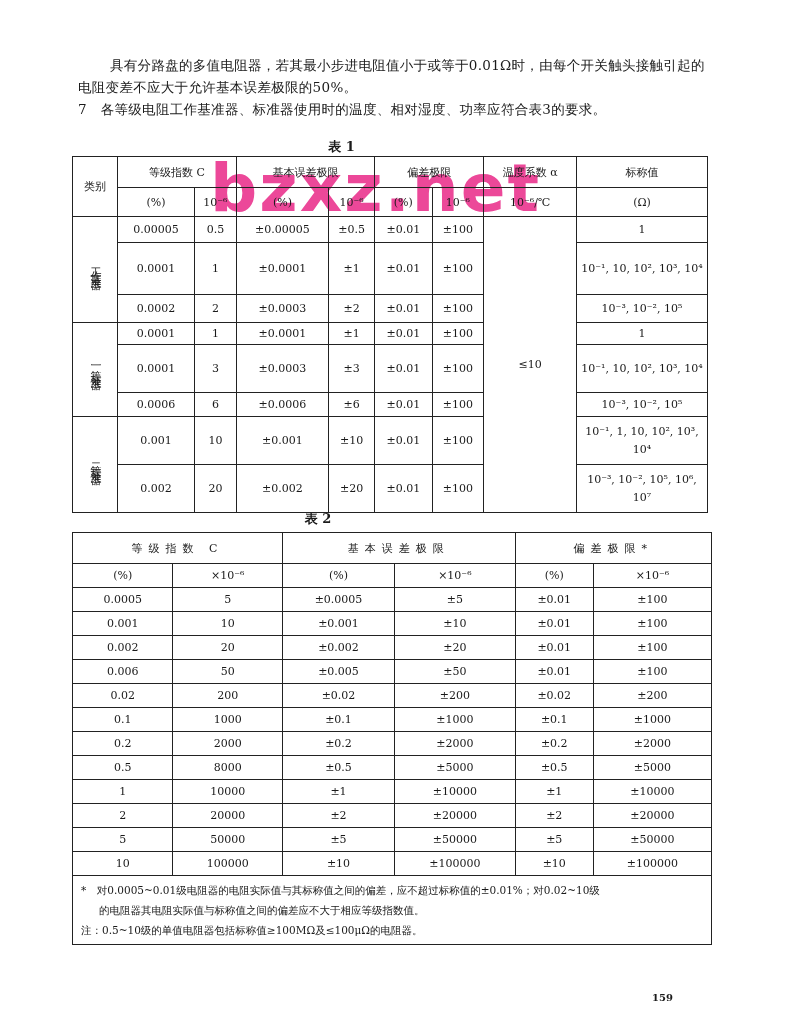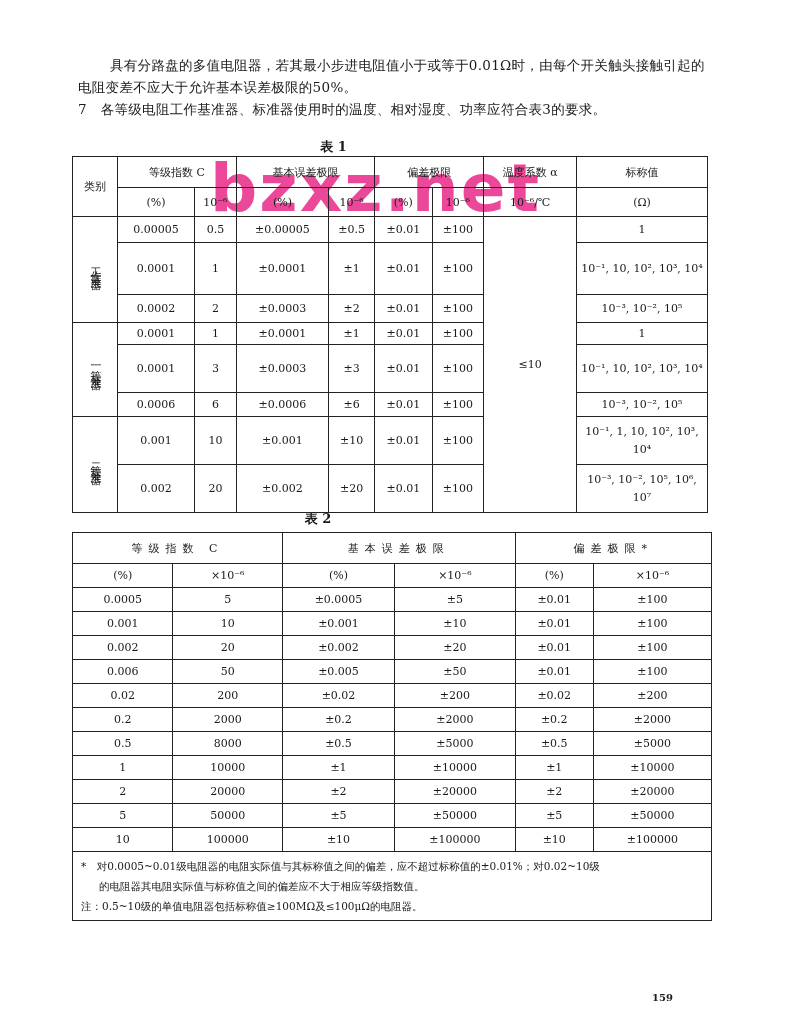--- a/index.html
+++ b/index.html
@@ -1,21 +1,21 @@
 <!DOCTYPE html>
 <html><head>
 <meta charset="utf-8">
 <style>
   html,body{margin:0;padding:0;background:#fff;}
   body{width:800px;height:1009px;position:relative;overflow:hidden;font-family:"DejaVu Serif","Liberation Serif",serif;color:#1a1a1a;}
   .para{position:absolute;left:72px;width:640px;font-size:13.5px;line-height:22px;letter-spacing:0.3px;margin-left:6px;}
   .p1{top:54px;text-indent:32px;}
   .p2{top:98px;}
   .caption{position:absolute;font-size:13px;font-weight:bold;text-align:center;}
-  .cap1{top:138px;left:4px;width:659px;}
+  .cap1{top:138px;left:12px;width:659px;}
   .cap2{top:510px;left:0;width:636px;}
   .watermark{position:absolute;top:150px;left:210px;font-family:"DejaVu Sans",sans-serif;font-size:66px;font-weight:bold;color:#ec4899;letter-spacing:2px;z-index:0;}
   table{position:absolute;border-collapse:collapse;font-size:11px;z-index:1;}
   td,th{border:1.4px solid #222;text-align:center;padding:0;font-weight:normal;}
   #t1{top:156px;left:72px;width:636px;}
   #t1 .hdr1 td{height:30px;}
   #t1 .hdr2 td{height:28px;}
   .vert{writing-mode:vertical-rl;letter-spacing:3px;font-size:11px;}
   .std td{line-height:18px;}
   #t2{top:532px;left:72px;width:640px;}
@@ -190,20 +190,28 @@
       </tr>
       <tr>
         <td>0.02</td>
         <td>200</td>
         <td>±0.02</td>
         <td>±200</td>
         <td>±0.02</td>
         <td>±200</td>
       </tr>
       <tr>
+        <td>0.1</td>
+        <td>1000</td>
+        <td>±0.1</td>
+        <td>±1000</td>
+        <td>±0.1</td>
+        <td>±1000</td>
+      </tr>
+      <tr>
         <td>0.2</td>
         <td>2000</td>
         <td>±0.2</td>
         <td>±2000</td>
         <td>±0.2</td>
         <td>±2000</td>
       </tr>
       <tr>
         <td>0.5</td>
         <td>8000</td>

